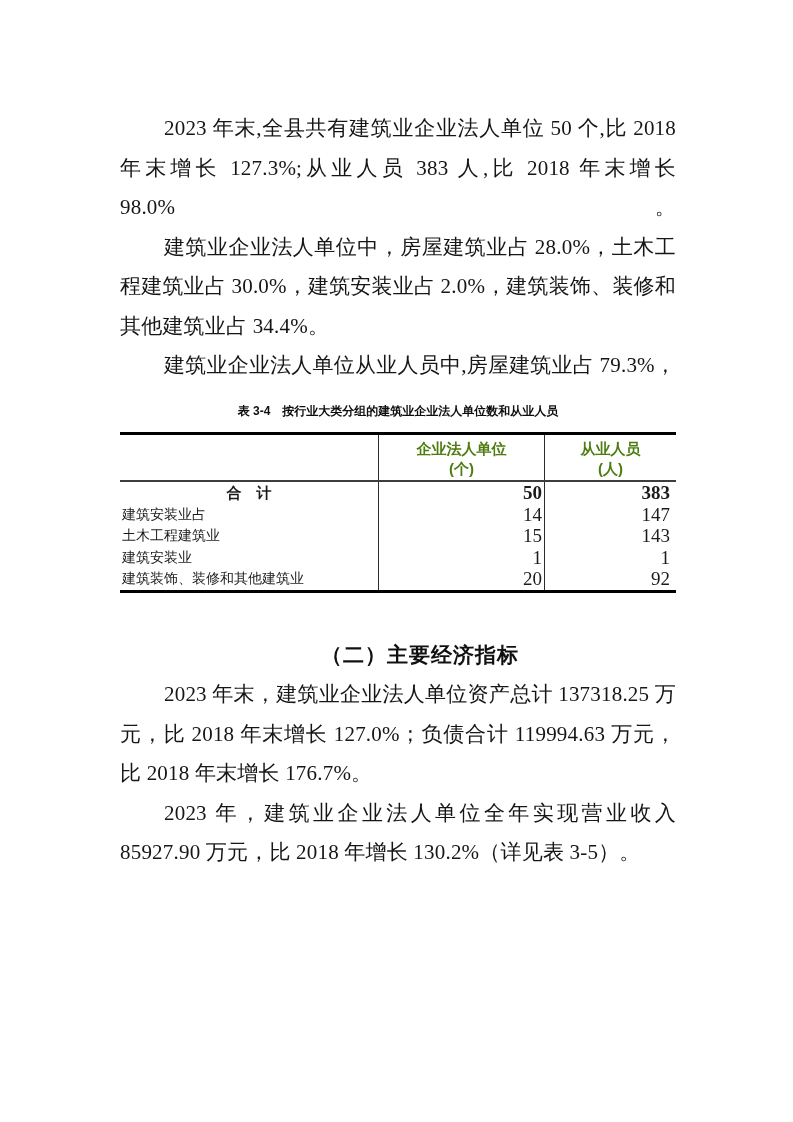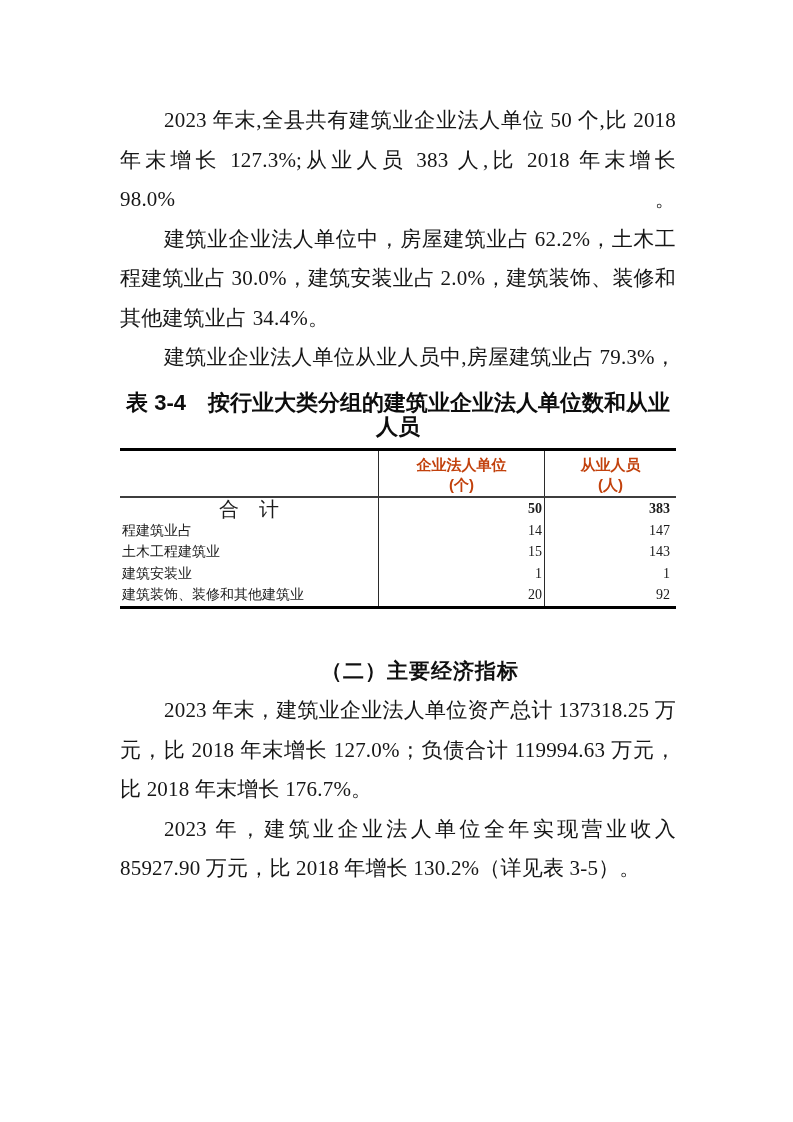--- a/index.html
+++ b/index.html
@@ -9,41 +9,41 @@
     width: 793px;
     height: 1122px;
     background: #ffffff;
     overflow: hidden;
     font-family: "Liberation Serif", "DejaVu Serif", serif;
     color: #161616;
   }
   .content {
     position: absolute;
     left: 120px;
-    top: 101px;
+    top: 109px;
     width: 556px;
   }
   
   .tl {
     font-size: 21px;
     line-height: 39.5px;
     text-align: justify;
     letter-spacing: 0.2px;
   }
   .tl.just { text-align-last: justify; }
   .tl.last { text-align-last: left; }
   .tl.indent { text-indent: 44px; }
 
   
   .table-title {
     margin-top: 13px;
     text-align: center;
     font-family: "Liberation Sans", "DejaVu Sans", sans-serif;
     font-weight: bold;
-    font-size: 22px;
+    font-size: 12px;
     line-height: 24px;
     color: #0d0d0d;
   }
 
   
   .stat-table {
     margin-top: 9px;
     width: 556px;
     border-top: 3px solid #000000;
     border-bottom: 3px solid #000000;
@@ -53,49 +53,49 @@
     height: 47px;
     border-bottom: 2px solid #3d3d3d;
   }
   .th {
     text-align: center;
     font-family: "Liberation Sans", "DejaVu Sans", sans-serif;
     font-weight: bold;
     font-size: 15px;
     line-height: 20px;
     padding-top: 4px;
-    color: #c2410c;
+    color: #4d7c0f;
   }
   .col-label { width: 258px; }
   .col-units { width: 166px; border-left: 1.5px solid #2b2b2b; }
   .col-emp   { width: 132px; border-left: 1.5px solid #2b2b2b; }
   .trow {
     display: flex;
     height: 21.5px;
     line-height: 21.5px;
   }
   .td { overflow: hidden; }
   .td.label {
     font-size: 14px;
     padding-left: 2px;
     white-space: nowrap;
     color: #1b1b1b;
   }
   .td.num {
-    font-size: 14px;
+    font-size: 19px;
     text-align: right;
     color: #1b1b1b;
   }
   .td.num.units-col { padding-right: 2px; }
   .td.num.emp-col   { padding-right: 6px; }
   .trow.total { height: 22px; line-height: 22px; }
   .trow.total .label {
     text-align: center;
-    font-weight: normal;
-    font-size: 20px;
+    font-weight: bold;
+    font-size: 15px;
     padding-left: 0;
   }
   .trow.total .num { font-weight: bold; }
 
   
   .heading {
     margin-top: 43px;
     font-size: 21px;
     line-height: 39.5px;
     font-weight: bold;
@@ -110,21 +110,21 @@
 
 <div class="page">
   <div class="content">
 
     <div class="para">
       <div class="tl just indent">2023 年末,全县共有建筑业企业法人单位 50 个,比 2018</div>
       <div class="tl just">年末增长 127.3%;从业人员 383 人,比 2018 年末增长 98.0%。</div>
     </div>
 
     <div class="para">
-      <div class="tl just indent">建筑业企业法人单位中，房屋建筑业占 62.2%，土木工</div>
+      <div class="tl just indent">建筑业企业法人单位中，房屋建筑业占 28.0%，土木工</div>
       <div class="tl just">程建筑业占 30.0%，建筑安装业占 2.0%，建筑装饰、装修和</div>
       <div class="tl last">其他建筑业占 34.4%。</div>
     </div>
 
     <div class="para">
       <div class="tl just indent">建筑业企业法人单位从业人员中,房屋建筑业占 79.3%，</div>
     </div>
 
     <div class="table-title">表 3-4　按行业大类分组的建筑业企业法人单位数和从业人员</div>
 
@@ -141,21 +141,21 @@
         </div>
       </div>
 
       <div class="trow total">
         <div class="td label col-label">合　计</div>
         <div class="td num units-col col-units">50</div>
         <div class="td num emp-col col-emp">383</div>
       </div>
 
       <div class="trow">
-        <div class="td label col-label">程建筑业占</div>
+        <div class="td label col-label">建筑安装业占</div>
         <div class="td num units-col col-units">14</div>
         <div class="td num emp-col col-emp">147</div>
       </div>
 
       <div class="trow">
         <div class="td label col-label">土木工程建筑业</div>
         <div class="td num units-col col-units">15</div>
         <div class="td num emp-col col-emp">143</div>
       </div>
 

